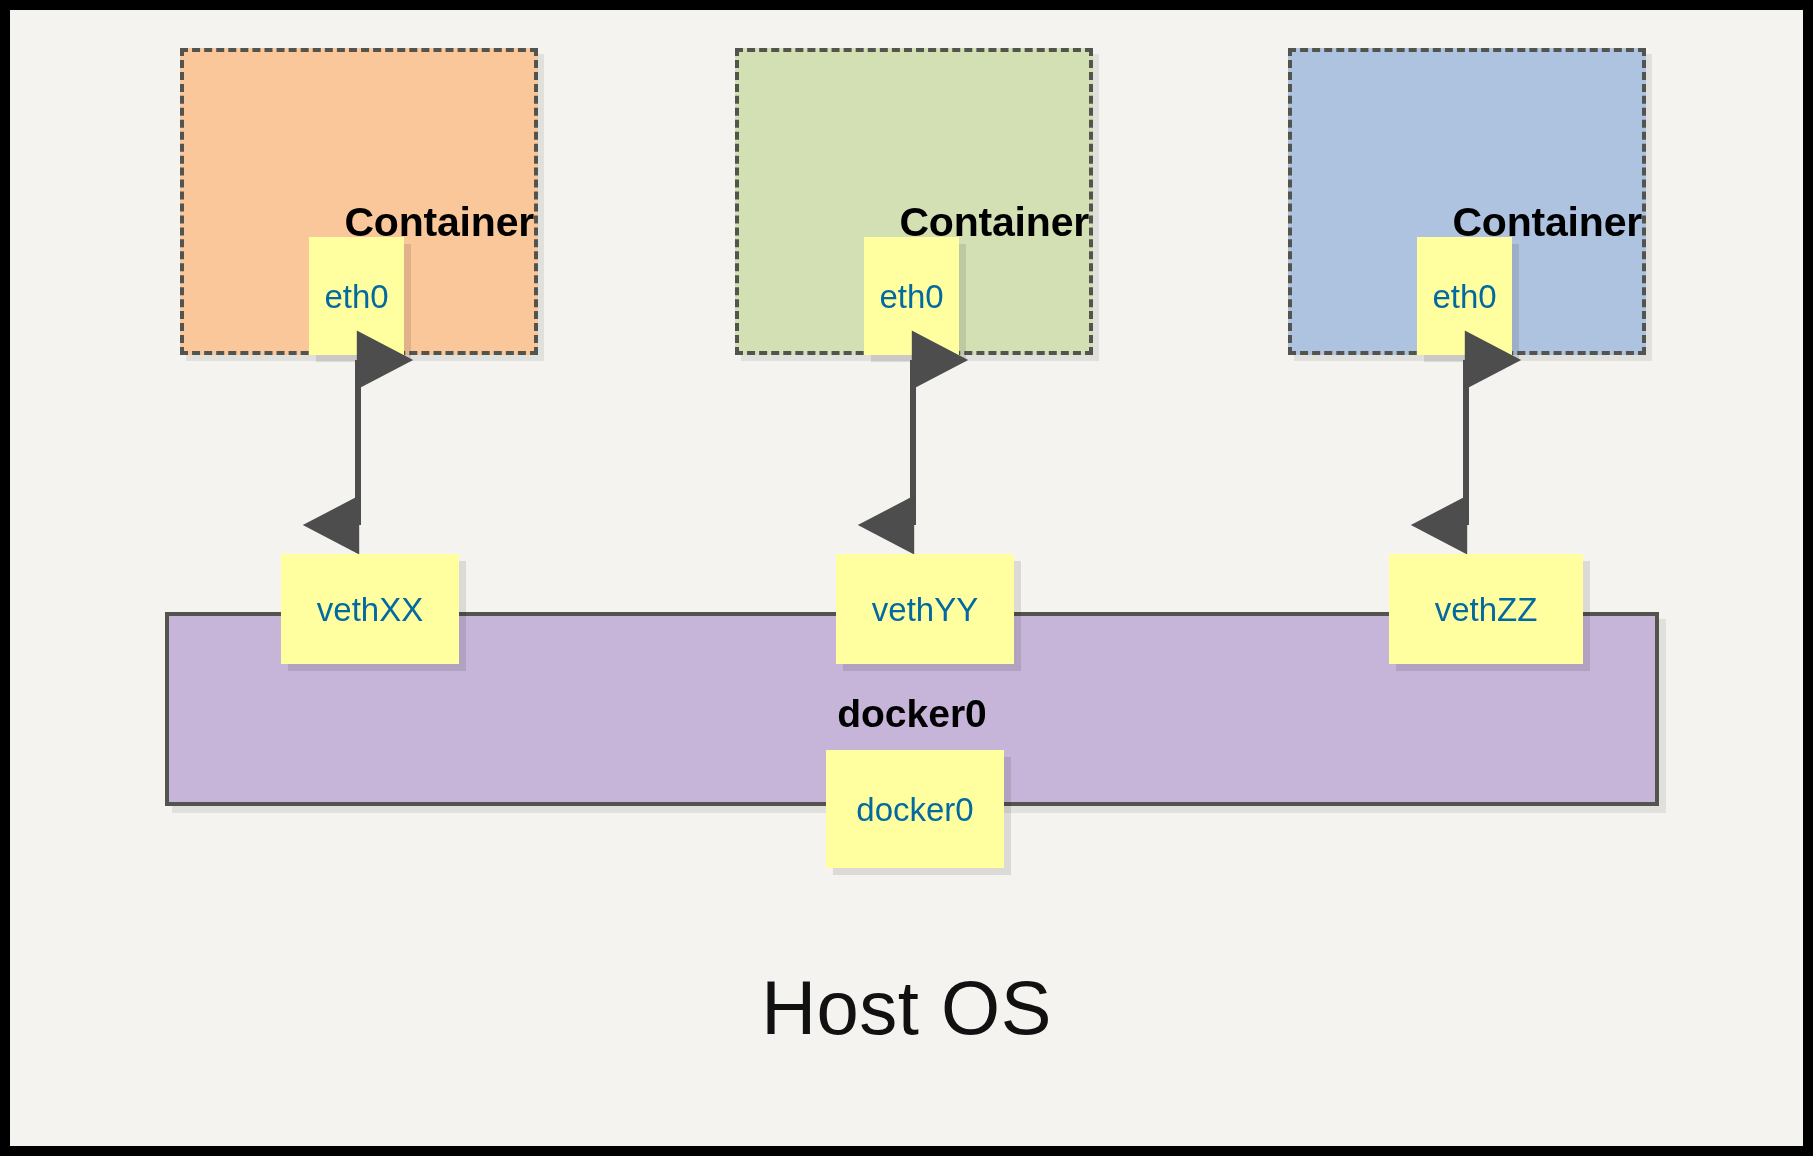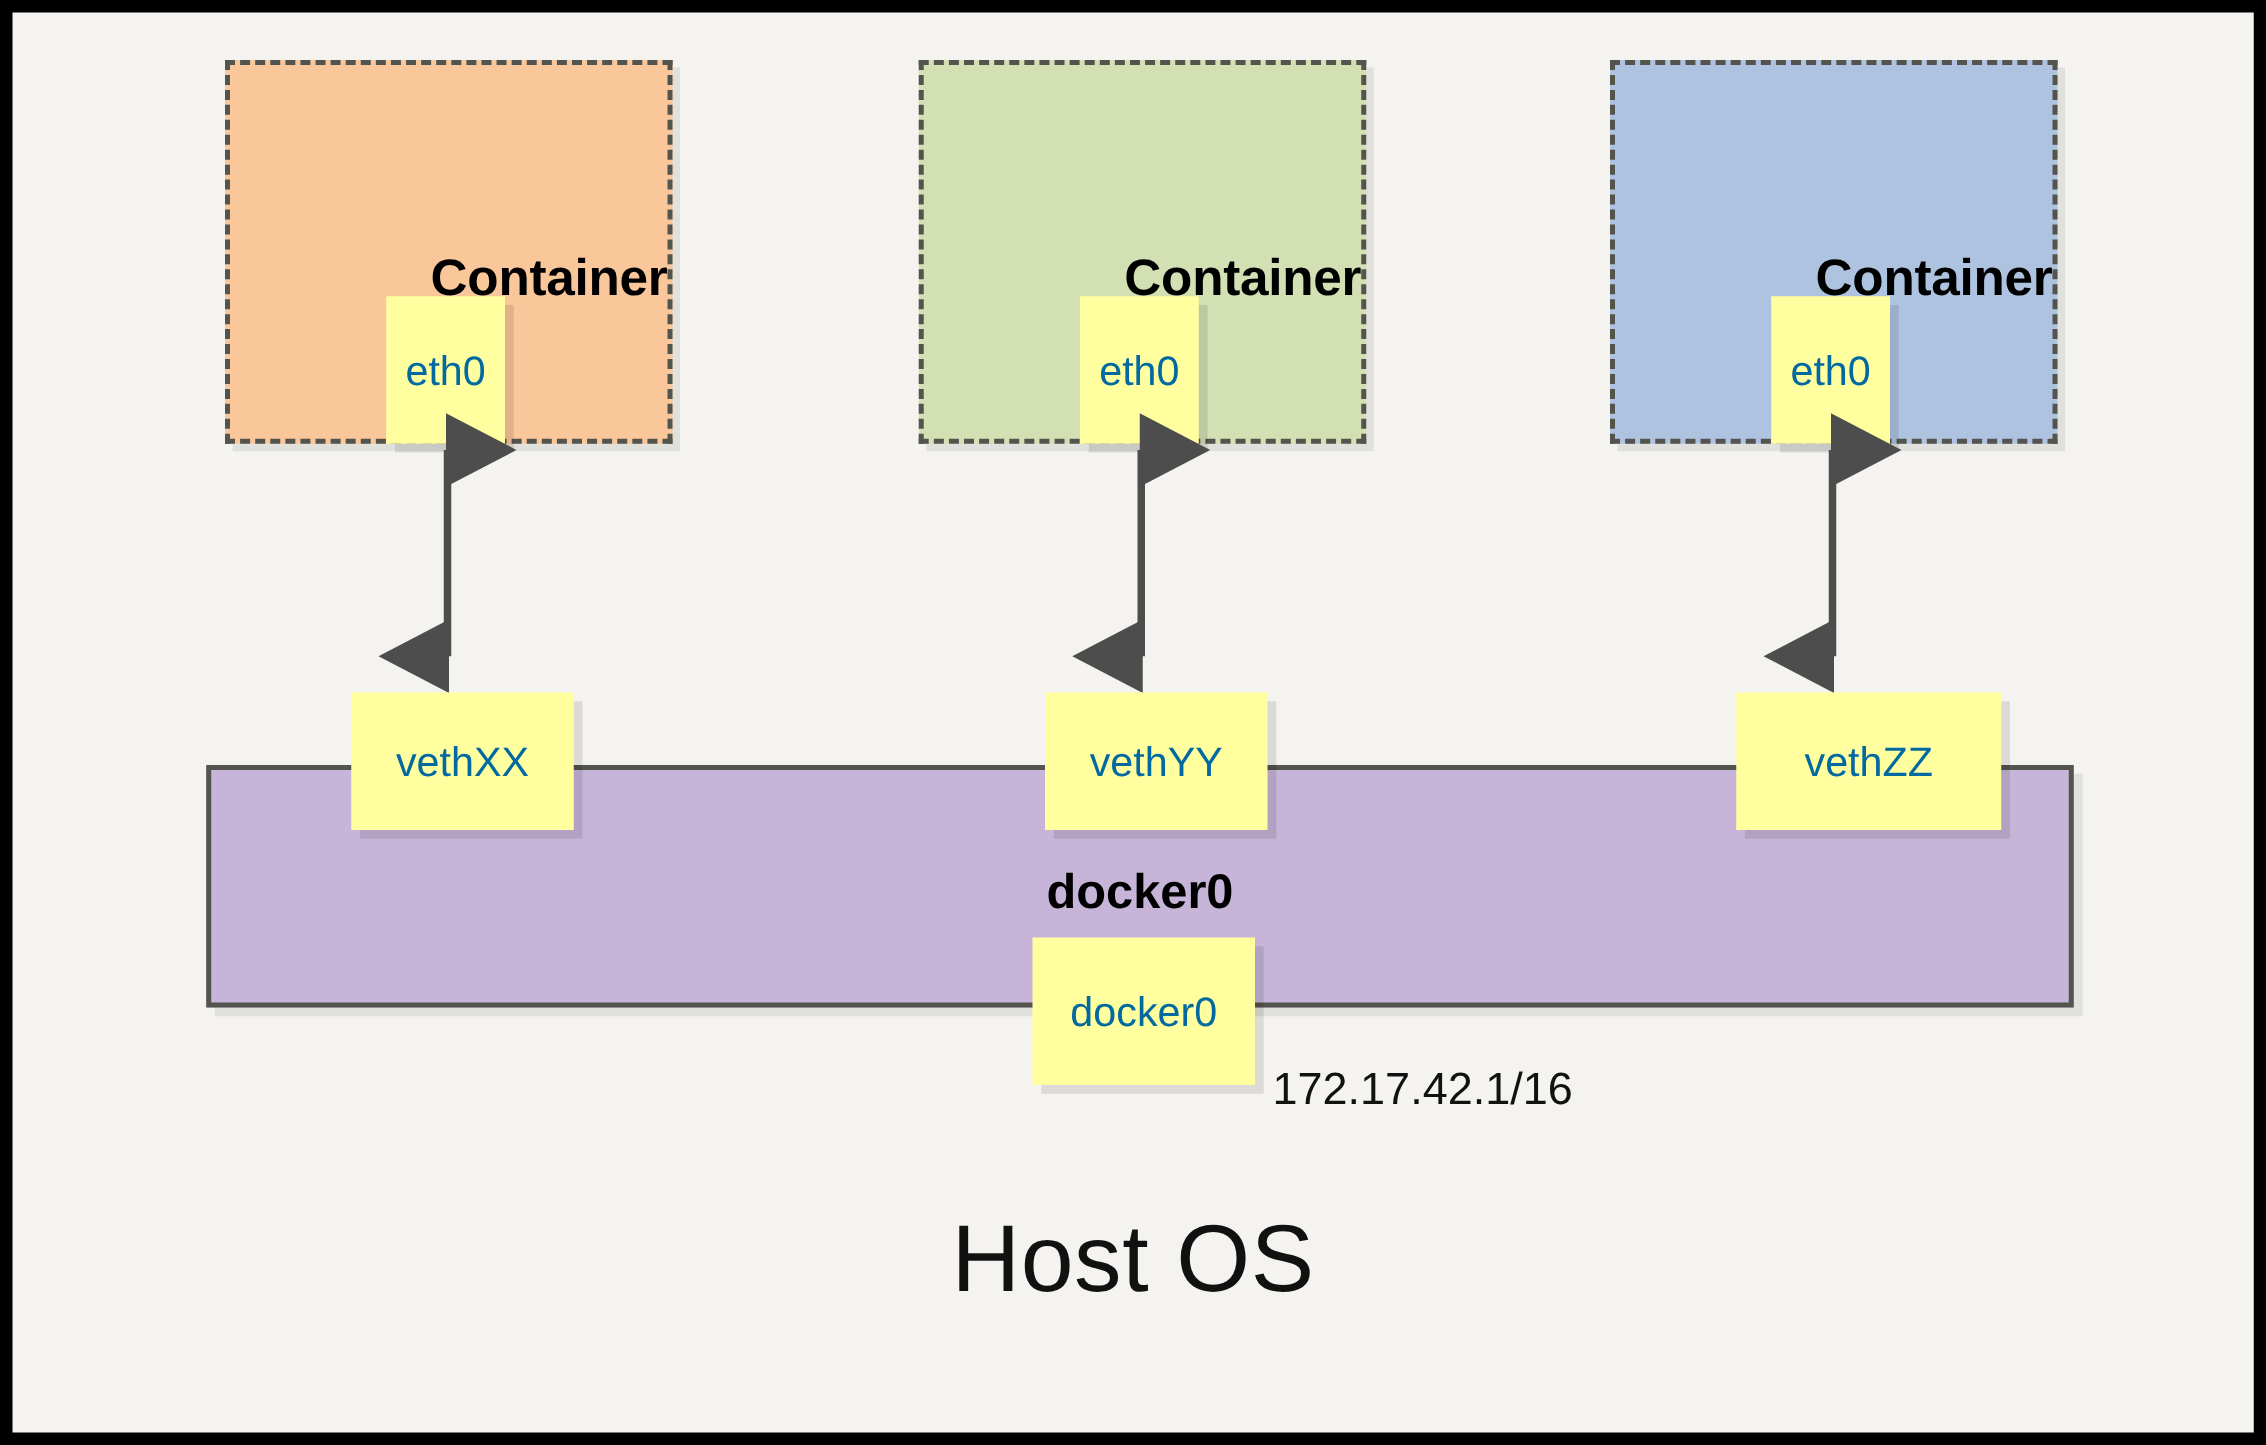--- a/index.html
+++ b/index.html
@@ -166,26 +166,25 @@
     <div id="bridge" style="left:155px; top:602px; width:1494px; height:194px;">
     </div>
     <div id="bridge-label" style="left:155px; top:684px; width:1494px;">docker0</div>
 
     <div class="note" style="left:826px; top:544px; width:178px; height:110px;">
       <span>vethYY</span>
     </div>
     <div class="note" style="left:271px; top:544px; width:178px; height:110px;">
       <span>vethXX</span>
     </div>
-    <div class="note" style="left:1379px; top:544px; width:212px; height:110px;">
+    <div class="note" style="left:1379px; top:544px; width:194px; height:110px;">
       <span>vethZZ</span>
     </div>
 
     <div class="note" style="left:816px; top:740px; width:178px; height:118px;">
       <span>docker0</span>
     </div>
 
-    <div class="freetext" id="ip-text" style="left:1008px; top:843px;">172.17.42.1/16</div>
 
     <div class="freetext" id="host-os" style="top:960px;">Host OS</div>
 
   </div>
 </div>
 
 </body></html>

